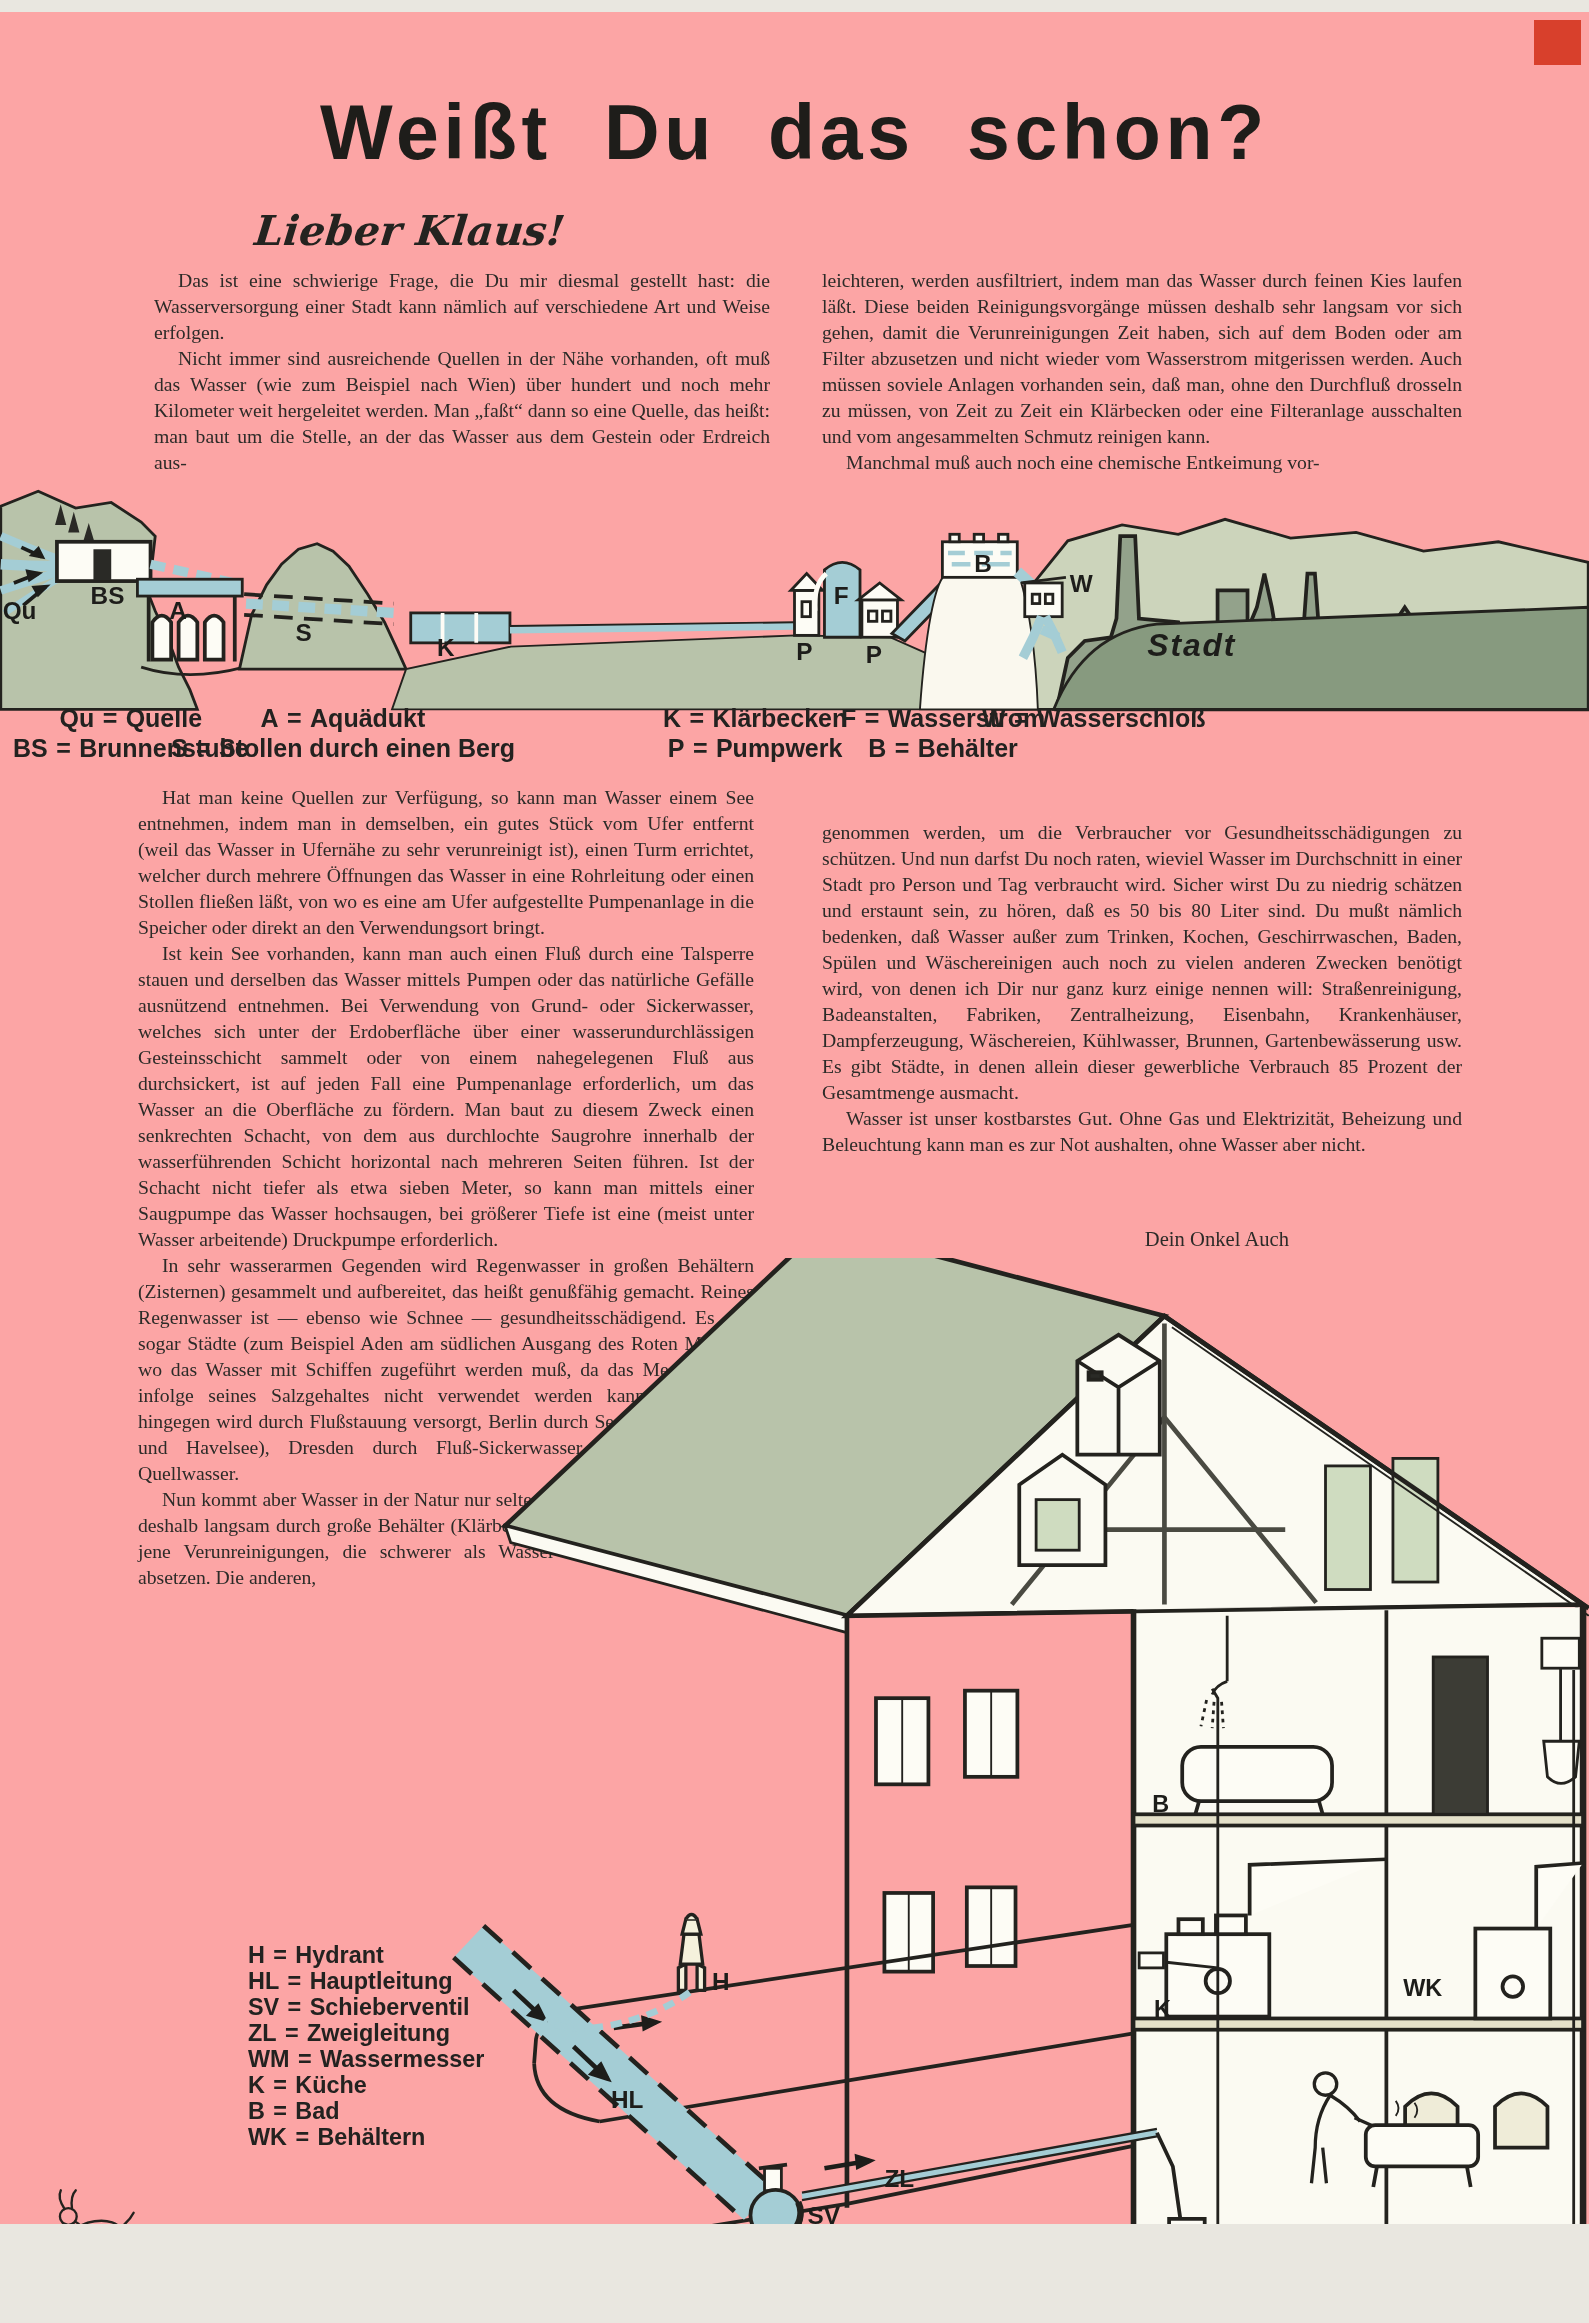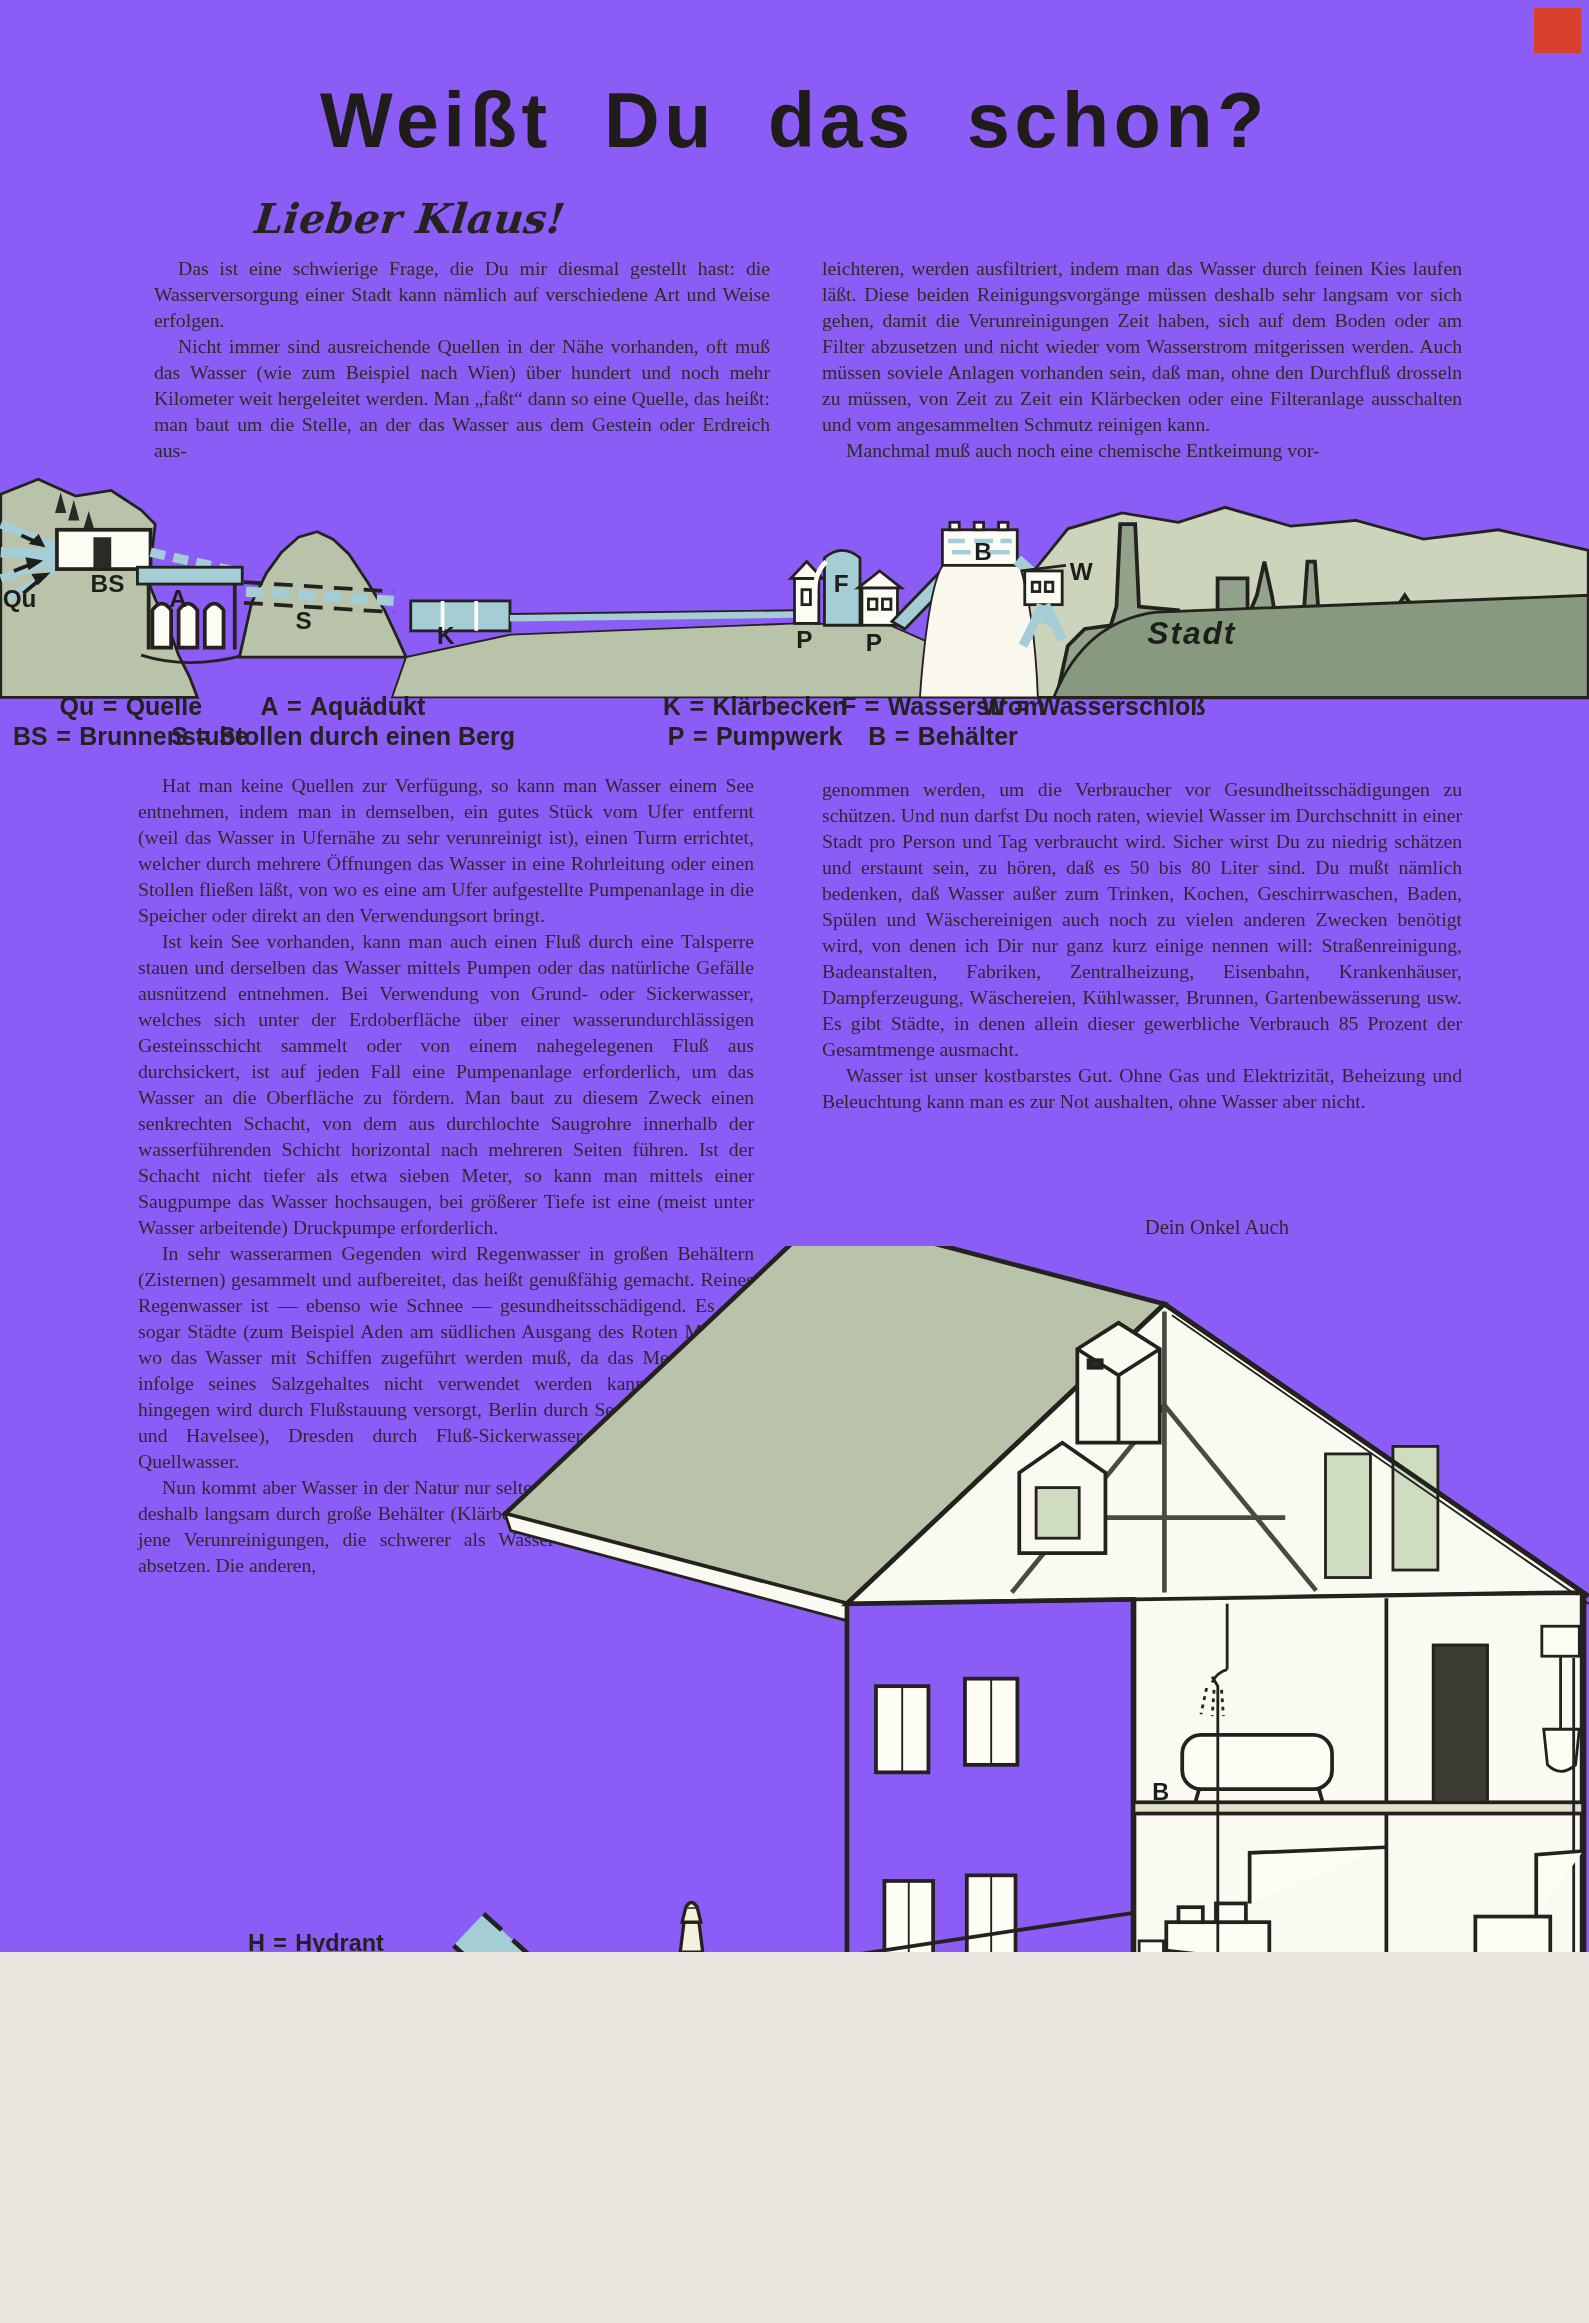--- a/index.html
+++ b/index.html
@@ -1,30 +1,30 @@
 <!DOCTYPE html>
 <html style="font-size:15px"><head>
 <meta charset="utf-8">
 <style>
   html,body{margin:0;padding:0;background:#e9e7e0;}
-  .page{position:relative;width:1589px;height:1952px;background:#8b5cf6;overflow:hidden;
-        font-family:"Liberation Serif",serif;color:#2c2b28;}
+  .page{position:relative;width:1589px;height:2212px;background:#fca5a5;overflow:hidden;
+        font-family:"Liberation Serif",serif;color:#2c2b28;margin-top:12px;}
   .corner-mark{position:absolute;left:1534px;top:7.5px;width:47px;height:45px;background:#d8402c;}
   .page-title{position:absolute;left:0;top:82px;width:1589px;margin:0;text-align:center;
         font-family:"Liberation Sans",sans-serif;font-weight:900;font-size:77px;line-height:1;
         letter-spacing:4.7px;word-spacing:26px;color:#1e1d1a;}
   .greeting{position:absolute;left:255px;top:195px;font-family:"DejaVu Serif",serif;
         font-style:italic;font-weight:bold;font-size:41px;color:#242320;transform:skewX(-6deg);}
   .col{position:absolute;text-align:justify;font-size:19.7px;line-height:26px;}
   .col p{margin:0;}
   .col p.ind{text-indent:24px;}
   .b1l{left:154px;top:255px;width:616px;}
   .b1r{left:822px;top:255px;width:640px;}
   .b2l{left:138px;top:772px;width:616px;}
-  .b2r{left:822px;top:776px;width:640px;}
+  .b2r{left:822px;top:807px;width:640px;}
   .signature{position:absolute;left:822px;top:1216px;width:640px;text-align:right;
         padding-right:173px;box-sizing:border-box;font-size:20.6px;color:#2c2b28;}
   .strip{position:absolute;left:0;top:468px;}
   .housesvg{position:absolute;left:0;top:1246px;}
   .wlegend{position:absolute;top:691px;left:0;width:1589px;height:75px;
         font-family:"Liberation Sans",sans-serif;font-weight:bold;font-size:25px;color:#232220;}
   .wcol{position:absolute;top:0;}
   .wcol div{height:30px;line-height:30px;white-space:nowrap;text-align:center;}
   .eq{margin:0 8.4px;}
   .hlegend{position:absolute;left:248px;top:1930px;font-family:"Liberation Sans",sans-serif;

